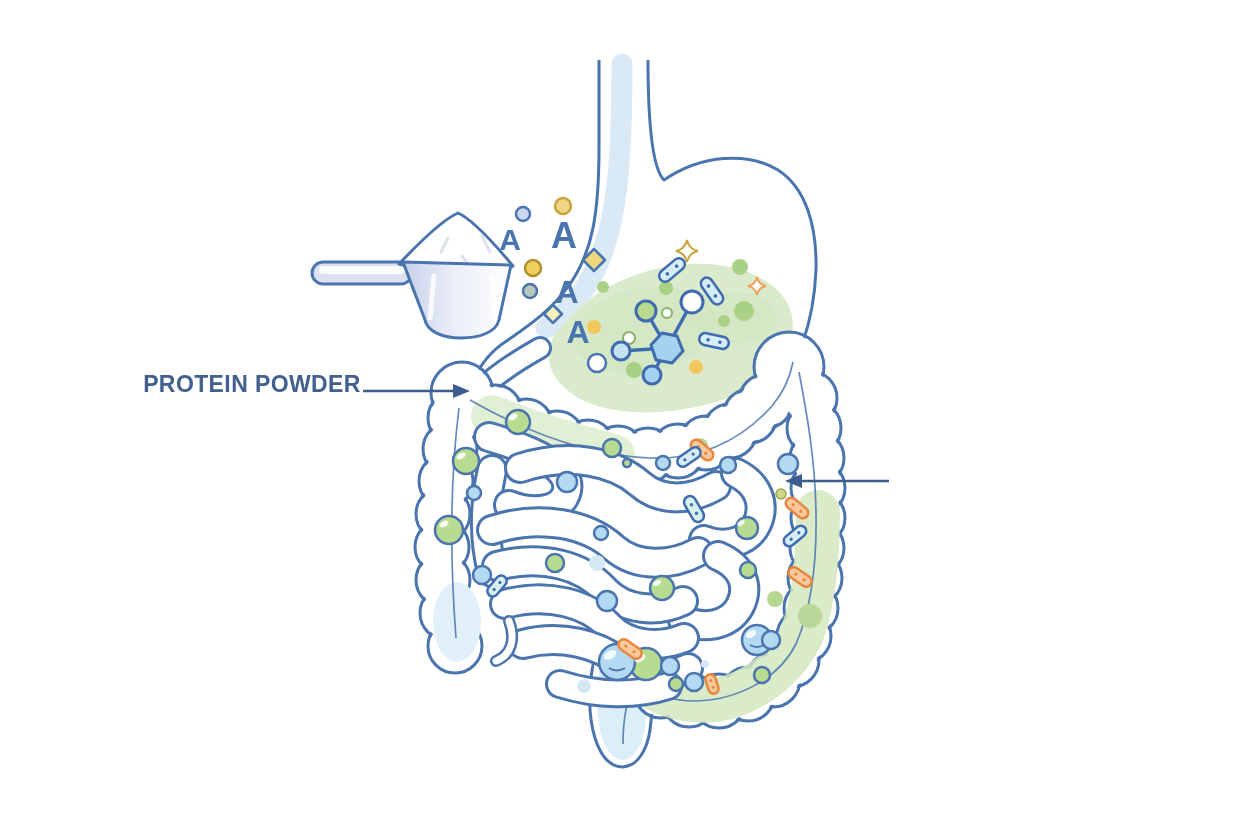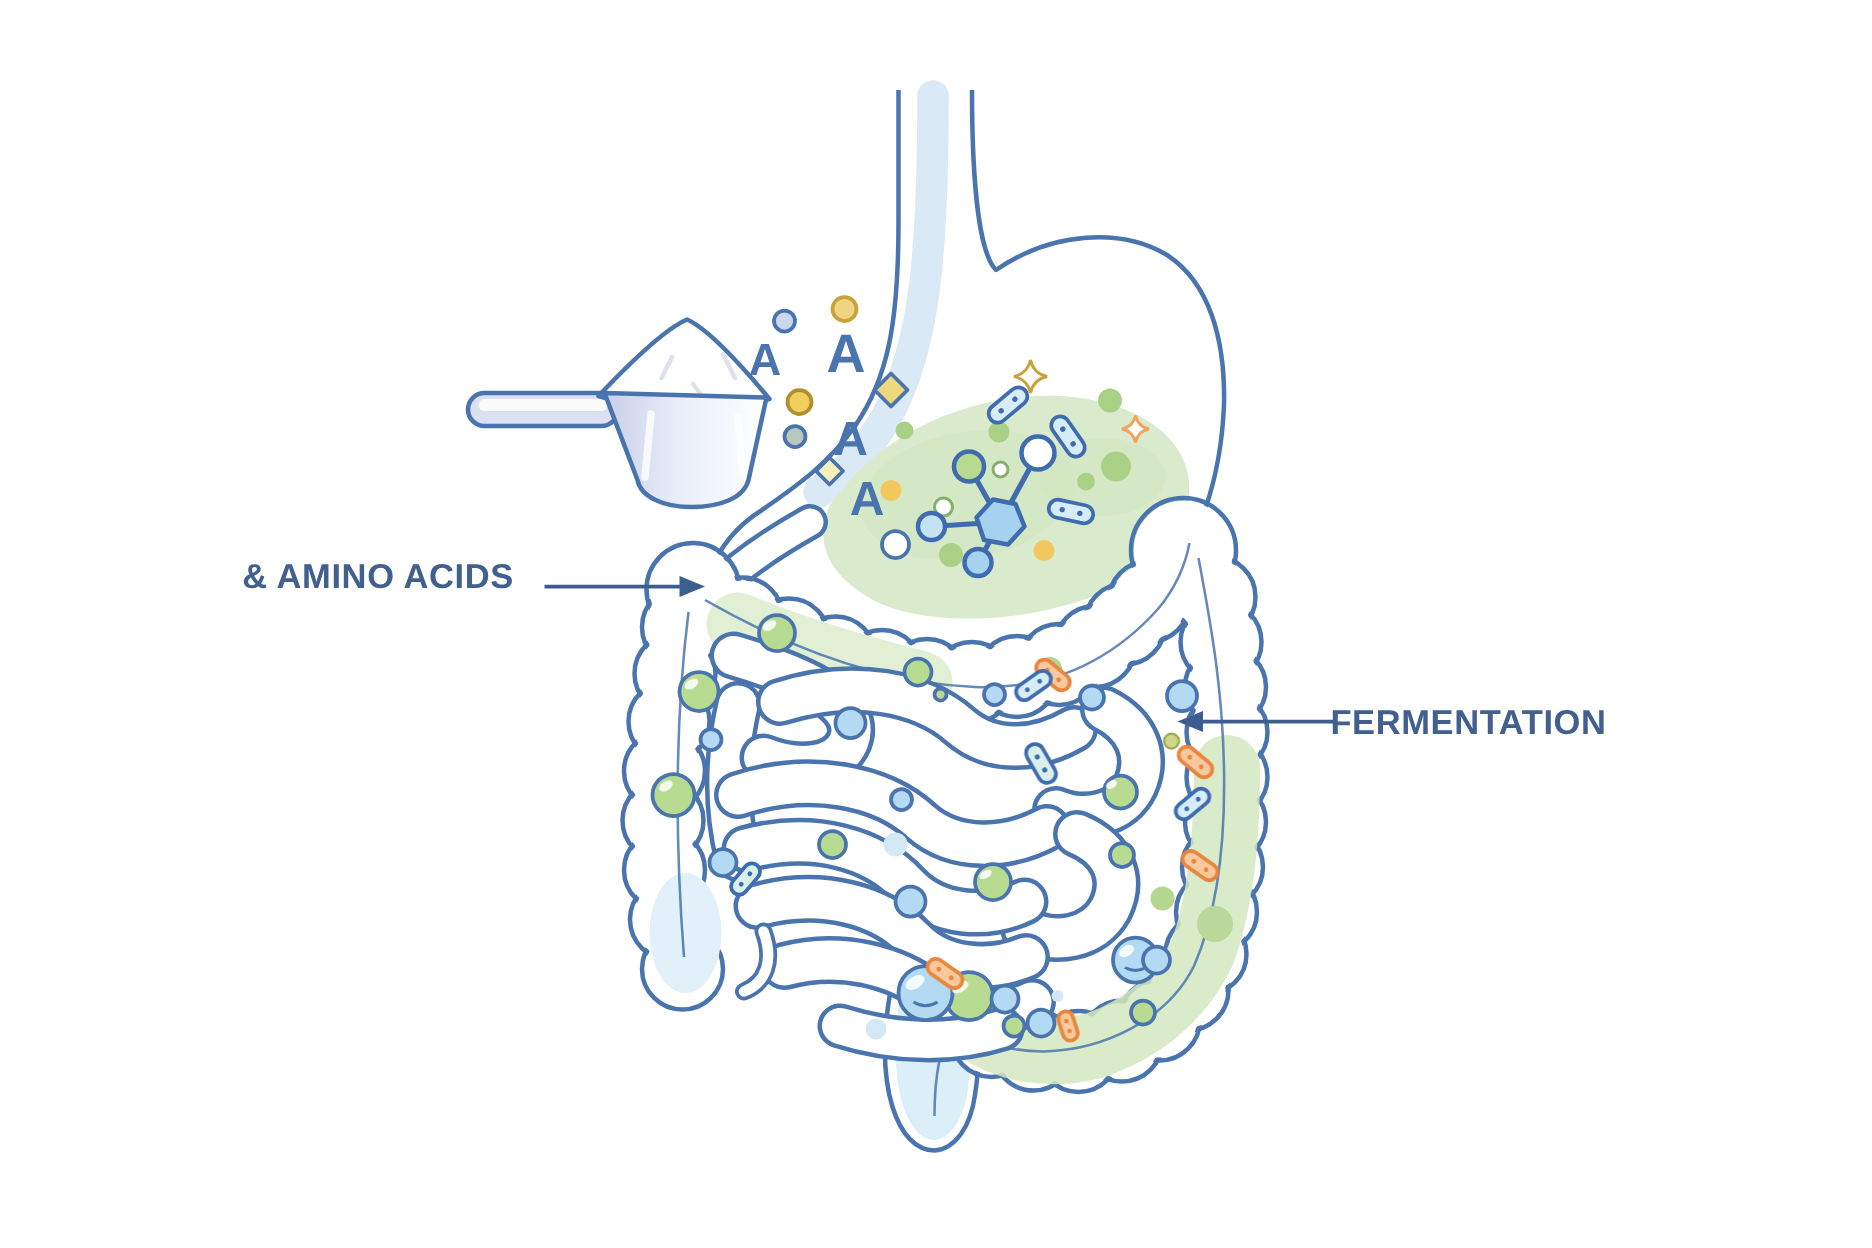--- a/index.html
+++ b/index.html
@@ -348,19 +348,18 @@
     <line x1="363" y1="391" x2="455" y2="391" stroke="#3c5e8e" stroke-width="2.5"></line>
     <polygon points="453,384 470,391 453,398" fill="#3c5e8e"></polygon>
   </g>
   <g>
     <line x1="889" y1="481" x2="800" y2="481" stroke="#3c5e8e" stroke-width="2.5"></line>
     <polygon points="802,474 785,481 802,488" fill="#3c5e8e"></polygon>
   </g>
 </svg>
 
   <div class="diagram-label label-protein">
-    <div>&amp; AMINO ACIDS</div>
+    <div>PROTEIN POWDER</div>
   </div>
   <div class="diagram-label label-ferm">
-    <div>FERMENTATION</div>
   </div>
 
 </div>
 
 </body></html>

